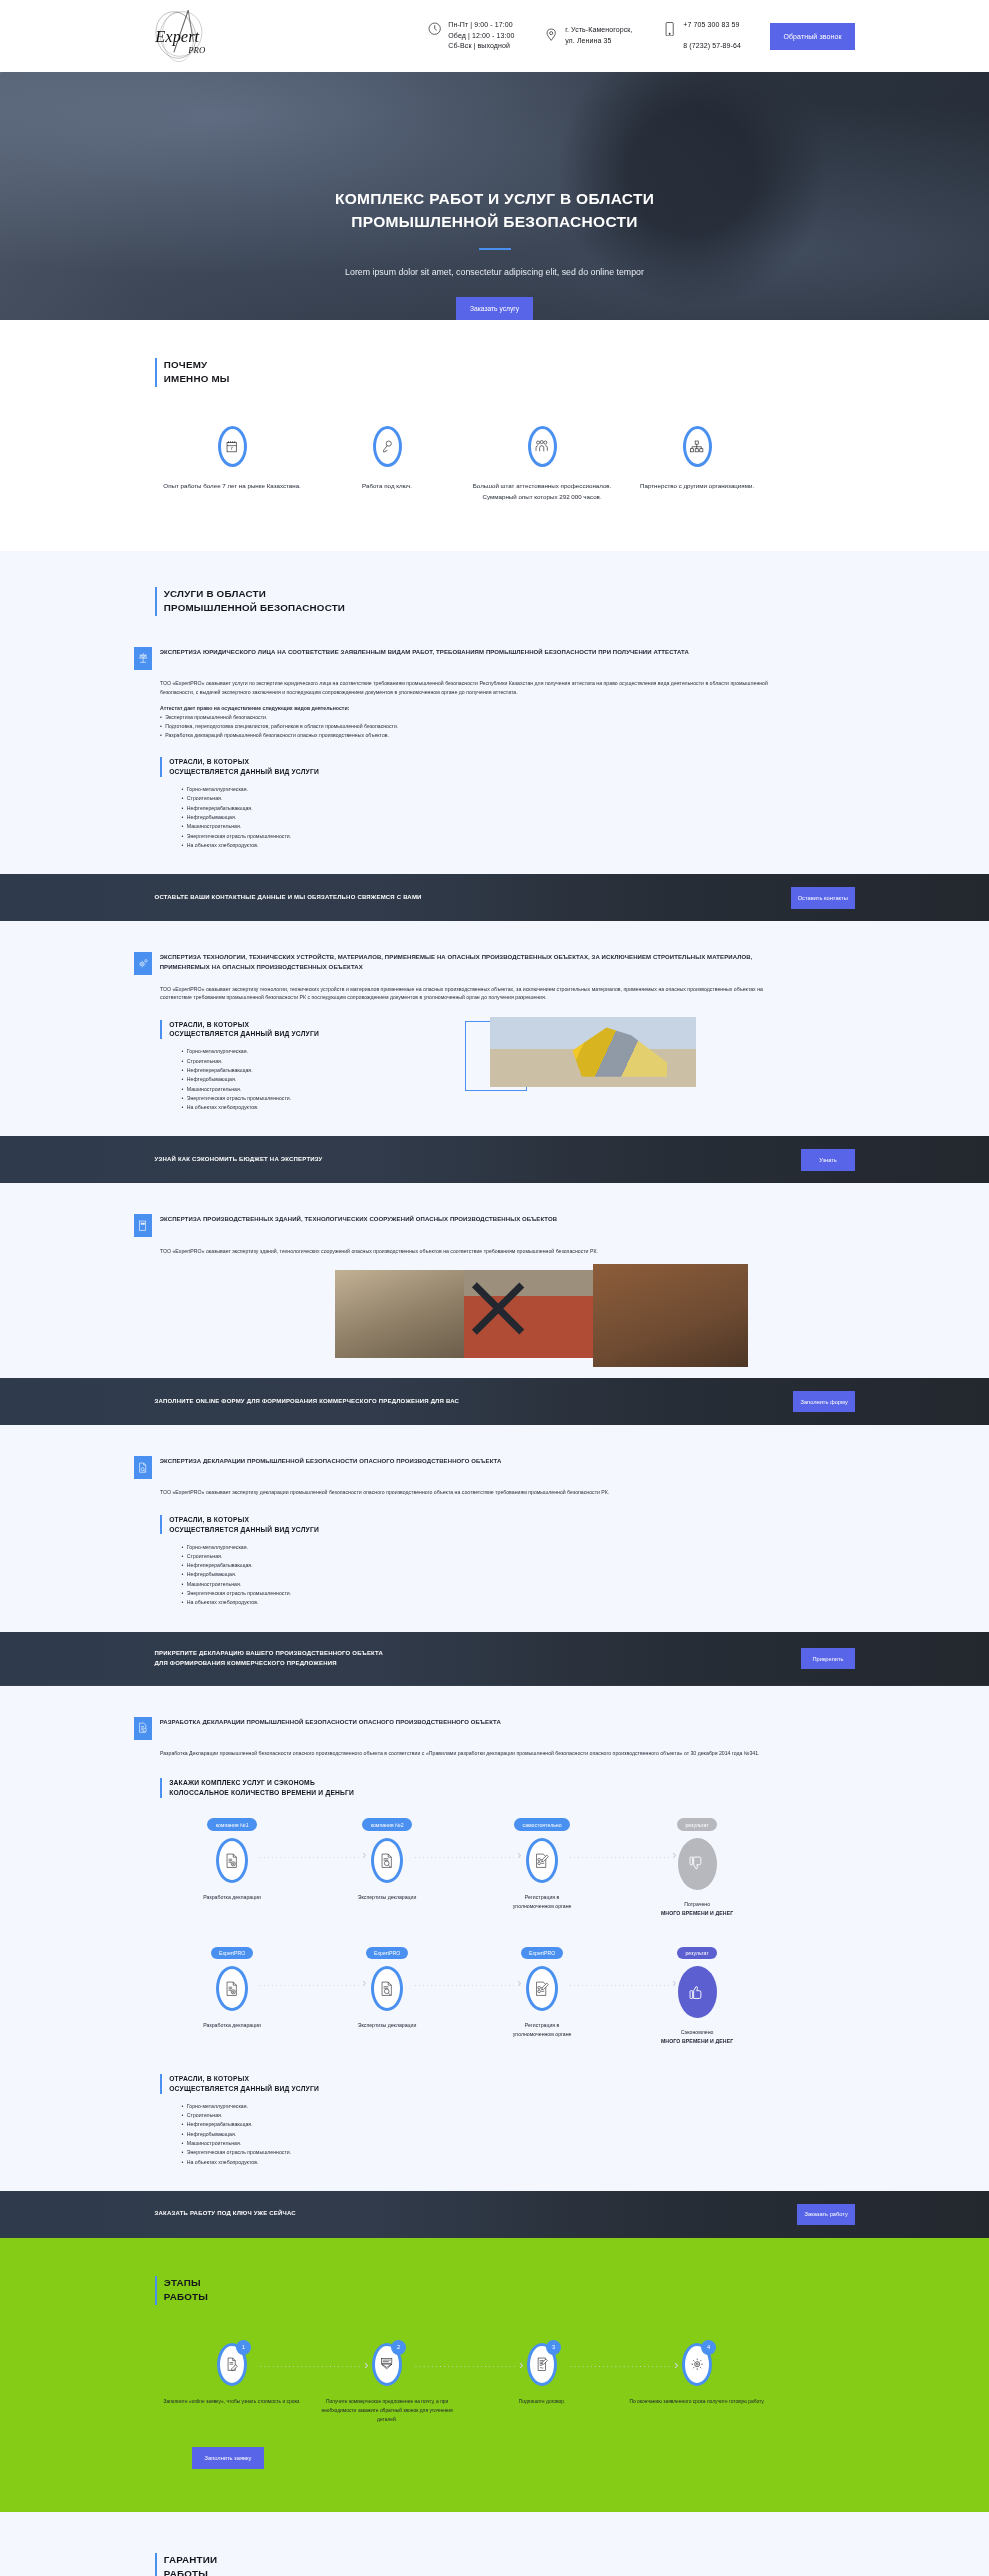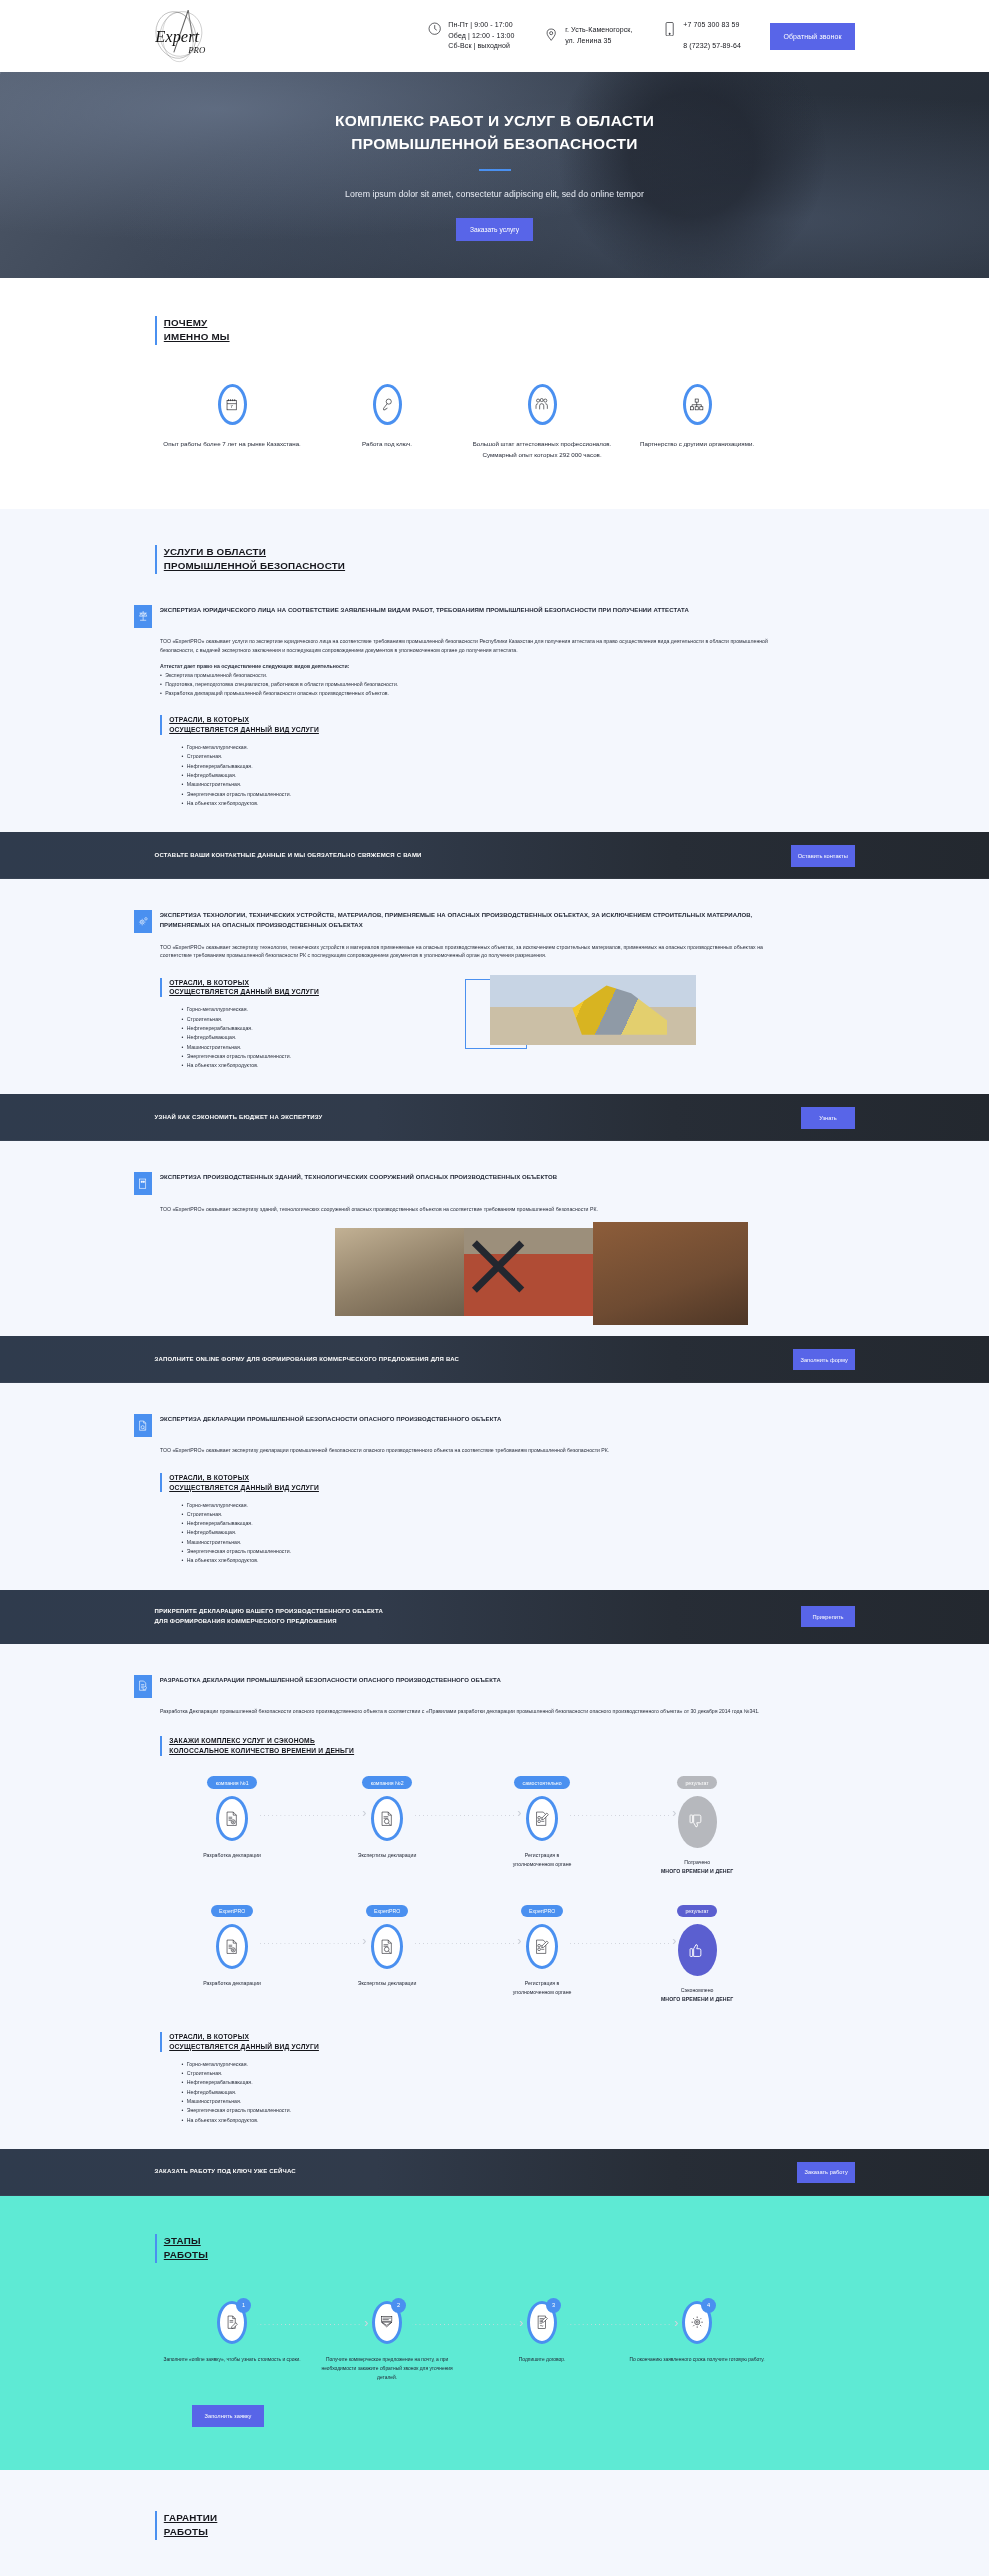--- a/index.html
+++ b/index.html
@@ -22,26 +22,26 @@
   .tb-ico svg{display:block}
   .tb-lines{font-size:7px;line-height:10.8px;color:#15161c;letter-spacing:0.1px;white-space:nowrap}
   .btn-callback{
     background:#5865e8;color:#fff;border:0;cursor:pointer;
     width:85px;height:27px;font-size:7px;font-family:inherit;
     letter-spacing:0.1px;
   }
 
   
   .hero{
-    height:206px;position:relative;overflow:hidden;
+    height:248px;position:relative;overflow:hidden;
     background:
       radial-gradient(ellipse at 22% 18%, rgba(120,135,160,.55) 0%, rgba(0,0,0,0) 55%),
       radial-gradient(ellipse at 78% 72%, rgba(95,110,135,.45) 0%, rgba(0,0,0,0) 60%),
       linear-gradient(128deg,#4e5868 0%,#3a4454 32%,#2b333f 60%,#252c36 100%);
-    display:flex;align-items:center;justify-content:center;text-align:center;
+    display:flex;align-items:flex-end;justify-content:center;text-align:center;
   }
   .hero:before{
     content:"";position:absolute;inset:0;
     background:
       linear-gradient(102deg,rgba(255,255,255,.10) 0 1px,rgba(0,0,0,0) 1px 27px),
       linear-gradient(14deg,rgba(255,255,255,.05) 0 0.5px,rgba(0,0,0,0) 0.5px 46px),
       radial-gradient(circle at 70% 40%,rgba(30,35,45,.85) 0 62px,rgba(0,0,0,0) 134px);
     opacity:.8;
   }
   .hero-inner{position:relative;z-index:2;width:567px}
@@ -53,21 +53,20 @@
   .btn-hero{
     margin-top:19.6px;background:#5865e8;color:#fff;border:0;cursor:pointer;
     width:77px;height:23px;font-size:6.7px;font-family:inherit;
   }
 
   
   .sec-head{border-left:2.6px solid #4a90f0;padding-left:7.2px}
   .sec-head div{
     font-size:9.8px;font-weight:700;line-height:14.4px;letter-spacing:0.2px;color:#15161c;
     text-transform:uppercase;
-    text-decoration:underline;
   }
   .sec-head.sm div{font-size:6.7px;line-height:9.8px}
 
   
   .why{background:#fff;padding:38px 0 49px}
   .why-grid{display:flex;margin-top:39px;padding-left:20.6px}
   .why-card{width:155px;text-align:center}
   .circ{
     width:29px;height:41px;border-radius:50%;border:3.1px solid #4a90f0;
     margin:0 auto;background:#fff;display:flex;align-items:center;justify-content:center;
@@ -165,21 +164,21 @@
     position:absolute;top:calc(7.2px + 23px + 6.2px);left:calc(50% + 26px);width:103px;height:5.2px;
     background-image:radial-gradient(circle,#c9cdd6 0.7px,rgba(0,0,0,0) 0.8px);
     background-size:4.1px 4.1px;background-position:center;
   }
   .fline:after{content:"›";position:absolute;right:-5.2px;top:-6.7px;color:#c9cdd6;font-size:12.4px}
   .fstep:last-child .fline{display:none}
   .fcap{margin-top:10.3px;font-size:5.2px;line-height:8.8px;color:#1d2230}
   .fcap .strong{font-weight:700;letter-spacing:0.1px}
 
   
-  .stages{background:#5eead4;padding:38px 12px 43px}
+  .stages{background:#84cc16;padding:38px 12px 43px}
   .stg-grid{display:flex;margin:38px 0 0 20.6px}
   .stg{width:155px;text-align:center;position:relative}
   .stg-circ{
     width:30px;height:43px;border-radius:50%;border:3.6px solid #4a90f0;background:#fff;
     margin:0 auto;display:flex;align-items:center;justify-content:center;position:relative;z-index:2;
   }
   .stg-num{
     position:absolute;right:-7.2px;top:-6.2px;width:15.5px;height:15.5px;border-radius:50%;
     background:#4a90f0;color:#fff;font-size:5.7px;display:flex;align-items:center;justify-content:center;z-index:3;
   }

